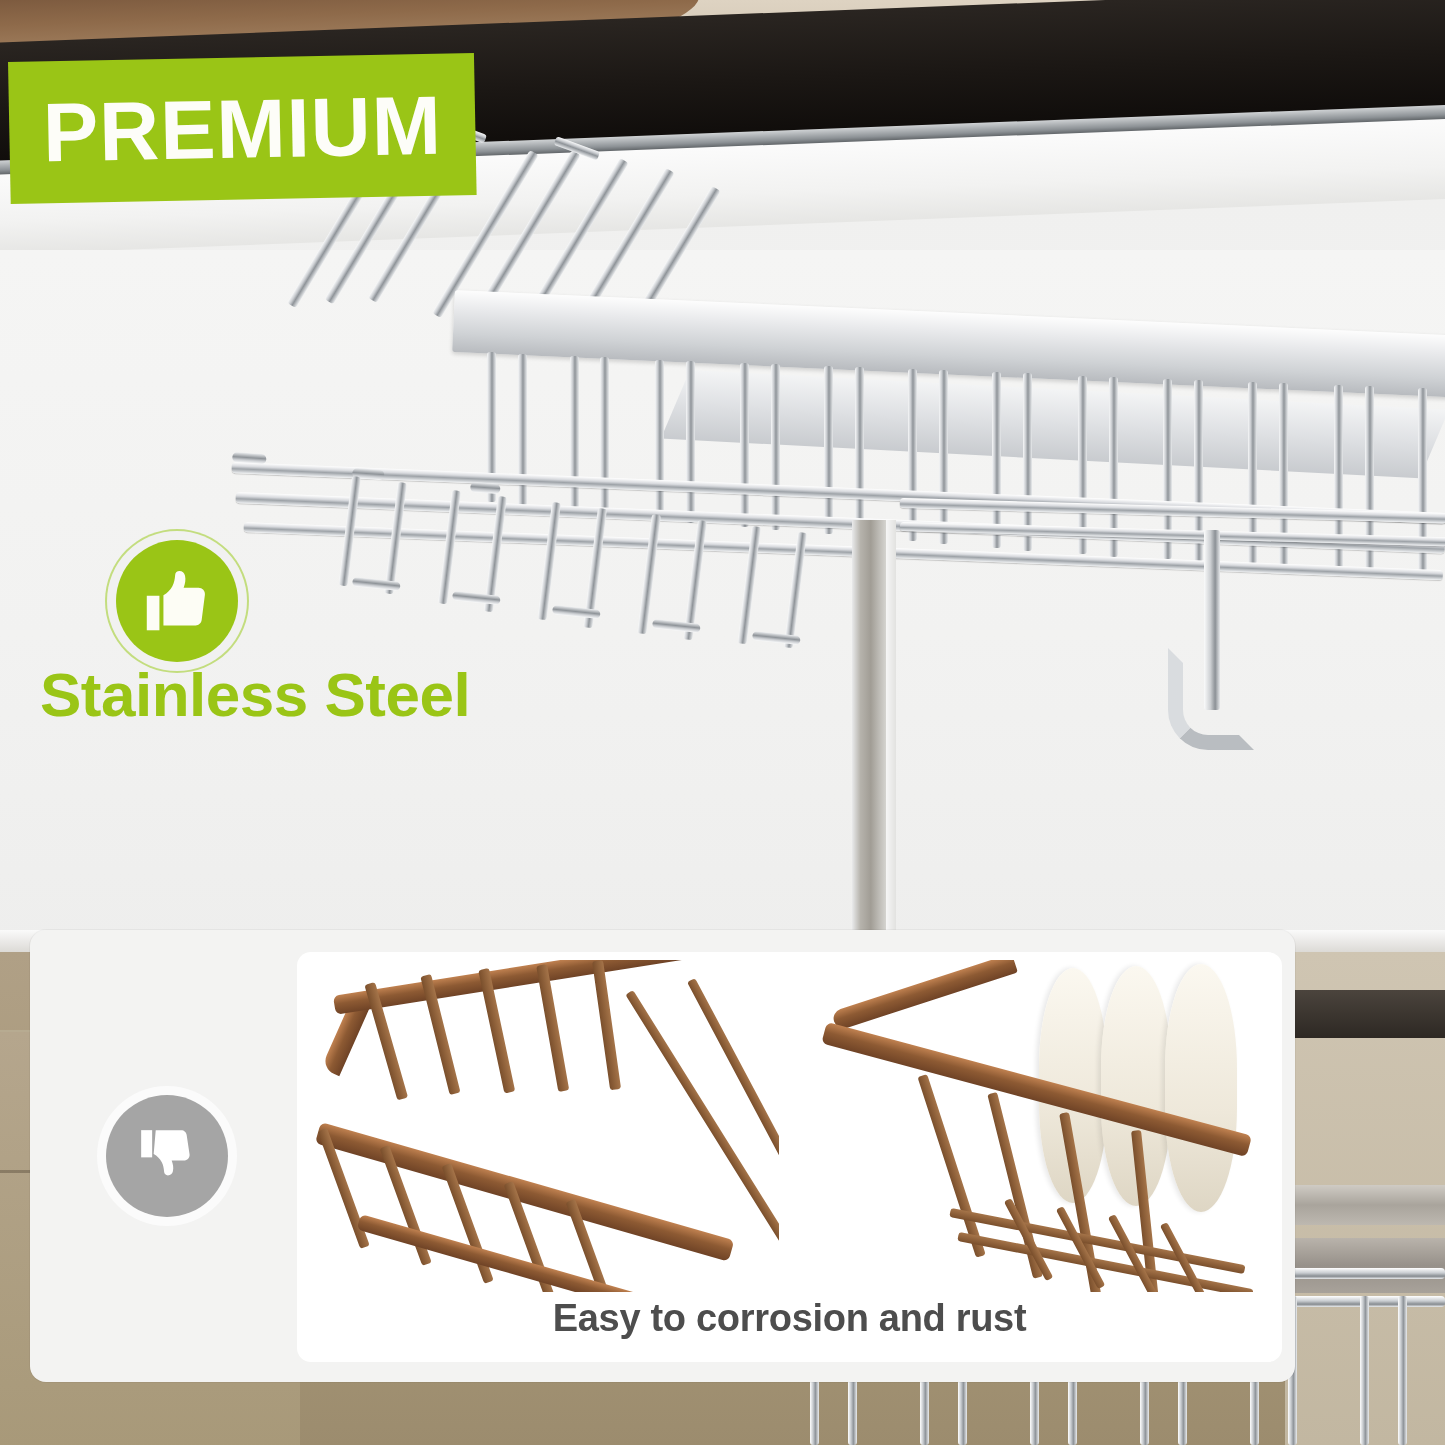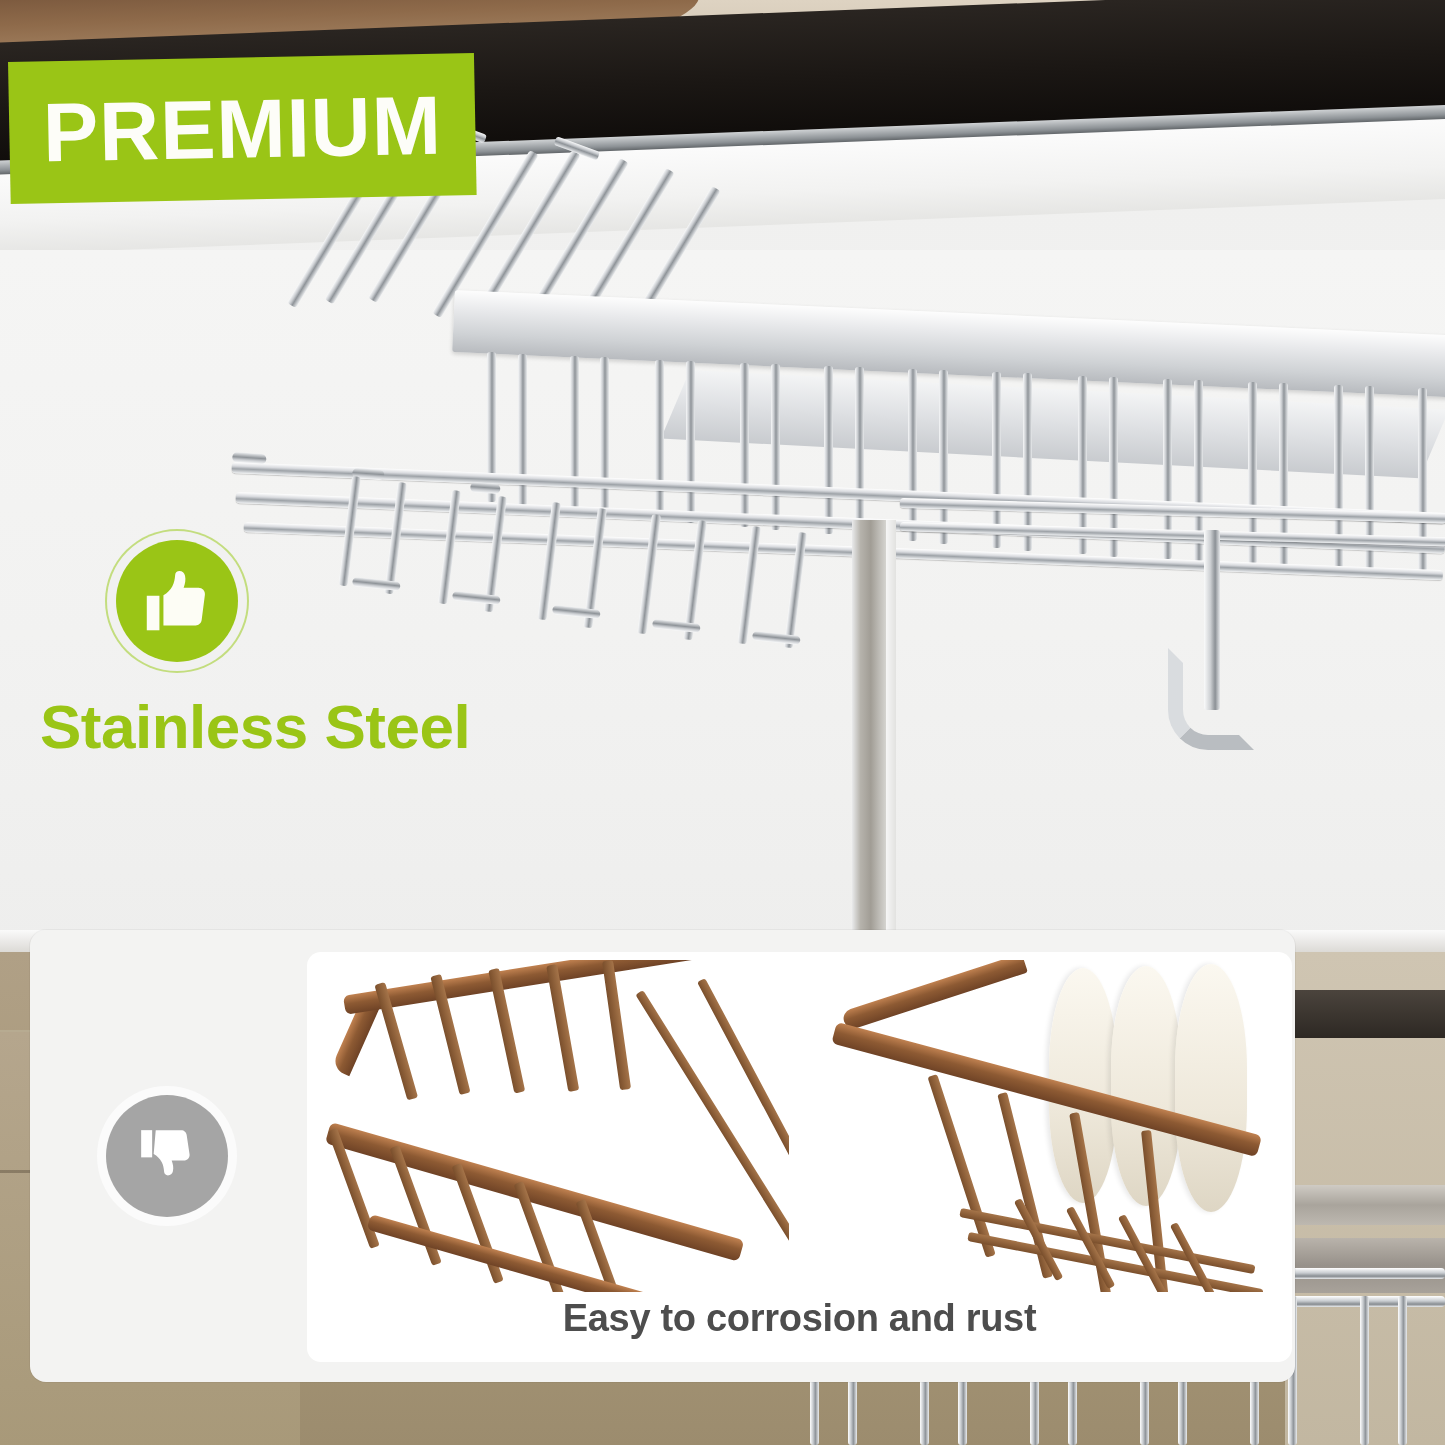--- a/index.html
+++ b/index.html
@@ -221,21 +221,20 @@
     width: 122px; height: 122px;
     border-radius: 50%;
     background: #9ac516;
     box-shadow: 0 0 0 9px #f1f1f0, 0 0 0 11px #c3dd7e;
     display: flex;
     align-items: center;
     justify-content: center;
   }
   .thumb-circle svg { width: 74px; height: 74px; display: block; }
   .feature-label {
-    margin-top: 32px;
     color: #9ac516;
     font-size: 62px;
     font-weight: 700;
     letter-spacing: -0.5px;
     line-height: 1.05;
     white-space: nowrap;
   }
 
   
   .compare-card {
@@ -254,21 +253,21 @@
     background: #a5a5a5;
     box-shadow: 0 0 0 9px #fbfbfb;
     display: flex;
     align-items: center;
     justify-content: center;
   }
   .thumbdown-wrap svg { width: 66px; height: 66px; display: block; }
 
   .photo-panel {
     position: absolute;
-    left: 307px; top: 952px;
+    left: 297px; top: 952px;
     width: 985px; height: 410px;
     background: #ffffff;
     border-radius: 14px;
     overflow: hidden;
   }
   .photo-row {
     position: absolute;
     left: 0; top: 0; width: 985px; height: 340px;
     display: flex;
     gap: 22px;

